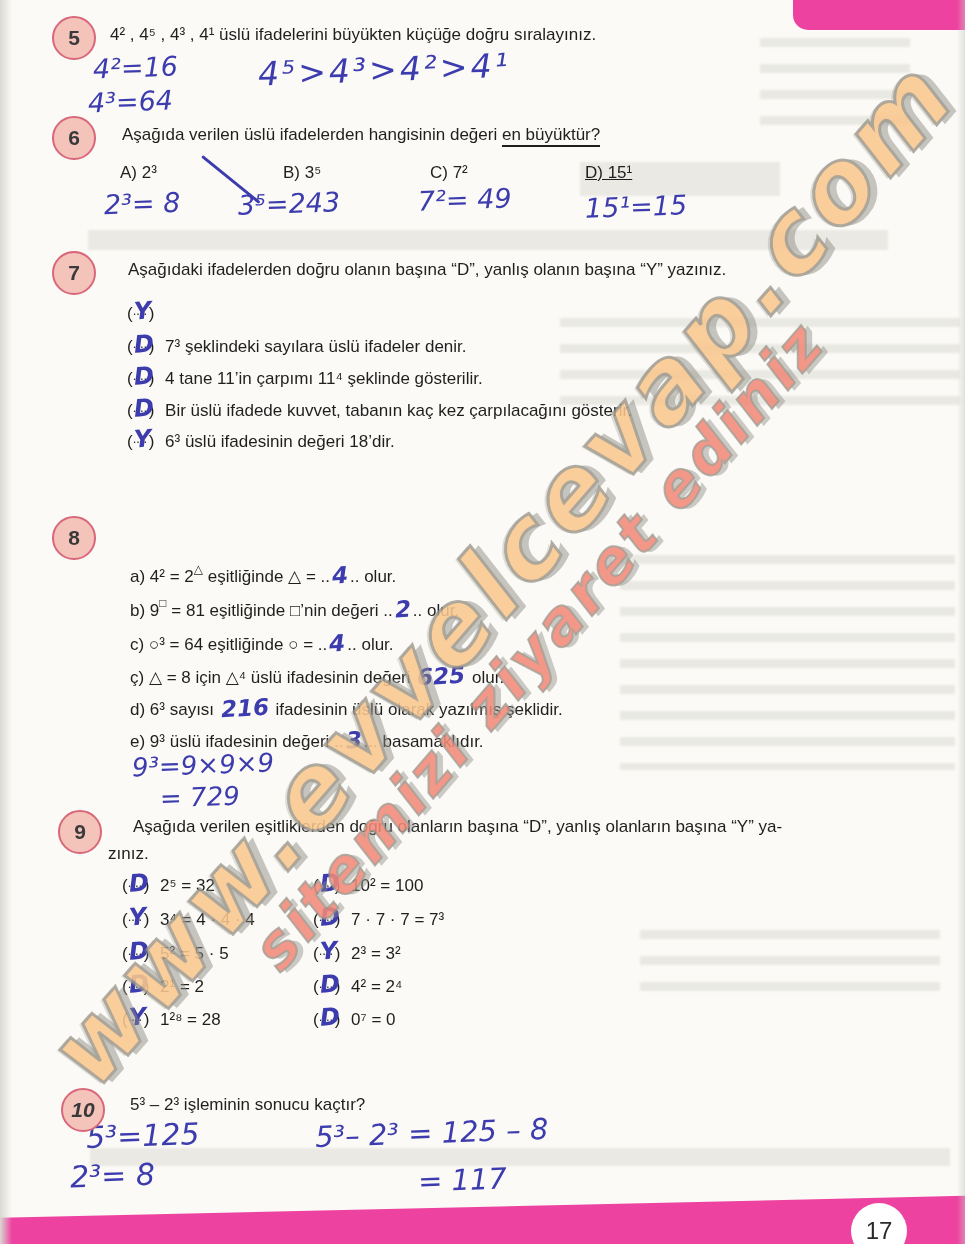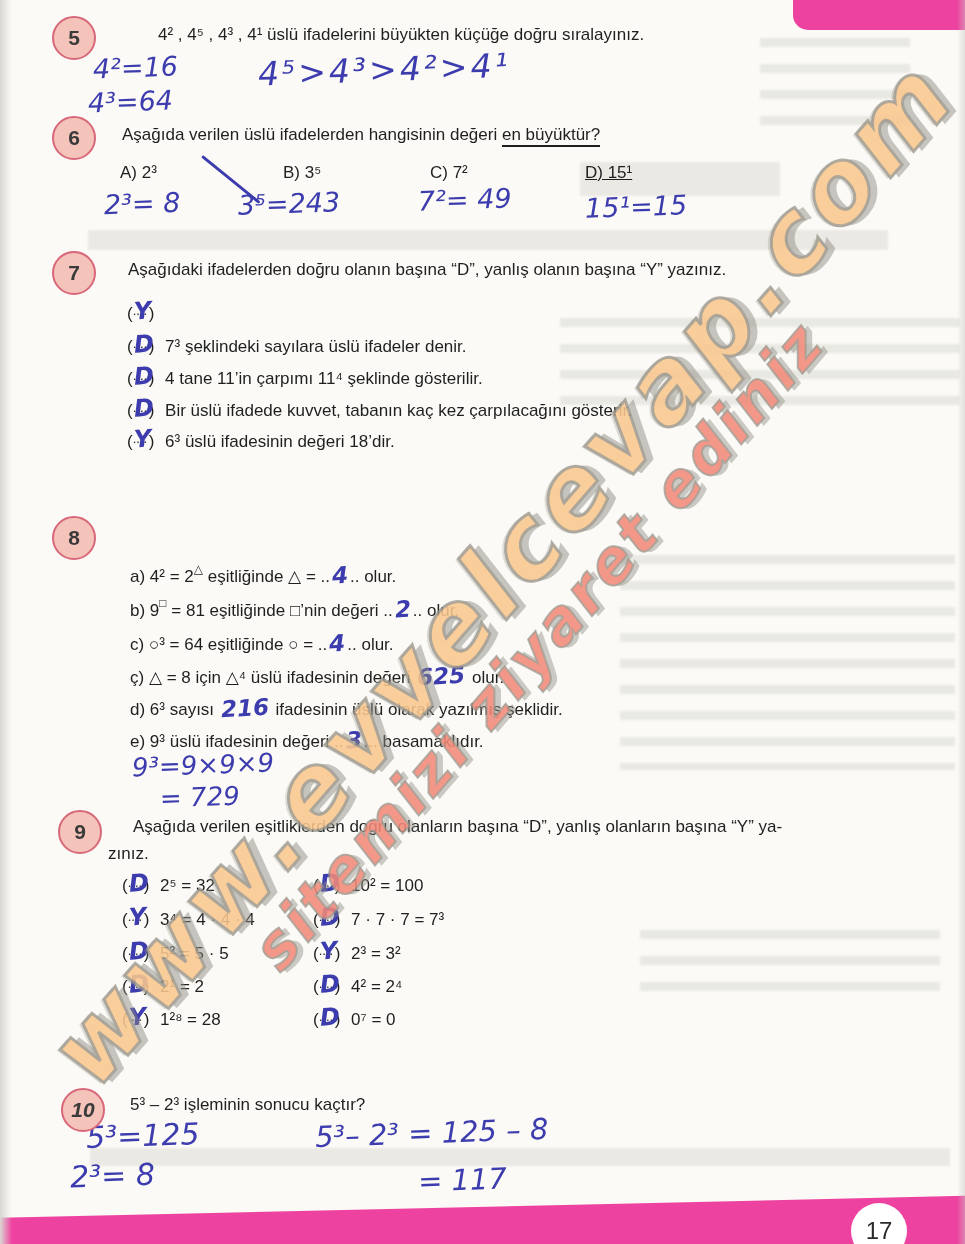--- a/index.html
+++ b/index.html
@@ -63,21 +63,21 @@
 
   <div id="top-bar" class="accent-bar"></div>
   <div id="bottom-bar" class="accent-bar"></div>
   <div id="page-circle">
     <span>17</span>
   </div>
 
   <div class="qcirc" style="left:52px;top:16px;">
     <span>5</span>
   </div>
-  <div class="prompt print" style="left:110px;top:24px;width:660px;margin-left:48px;">4² , 4⁵ , 4³ , 4¹ üslü ifadelerini büyükten küçüğe doğru sıralayınız.</div>
+  <div class="prompt print" style="left:110px;top:24px;width:660px;">4² , 4⁵ , 4³ , 4¹ üslü ifadelerini büyükten küçüğe doğru sıralayınız.</div>
   <div class="hwnote hw" style="left:93px;top:52px;font-size:27px;">4²=16</div>
   <div class="hwnote hw" style="left:88px;top:86px;font-size:27px;">4³=64</div>
   <div class="hwnote hw" style="left:258px;top:50px;font-size:33px;letter-spacing:3px;">4⁵&gt;4³&gt;4²&gt;4¹</div>
 
   <div class="qcirc" style="left:52px;top:116px;">
     <span>6</span>
   </div>
   <div class="prompt print" style="left:122px;top:124px;width:700px;">
     <span>Aşağıda verilen üslü ifadelerden hangisinin değeri </span><span class="ul-part">en büyüktür?</span>
   </div>

